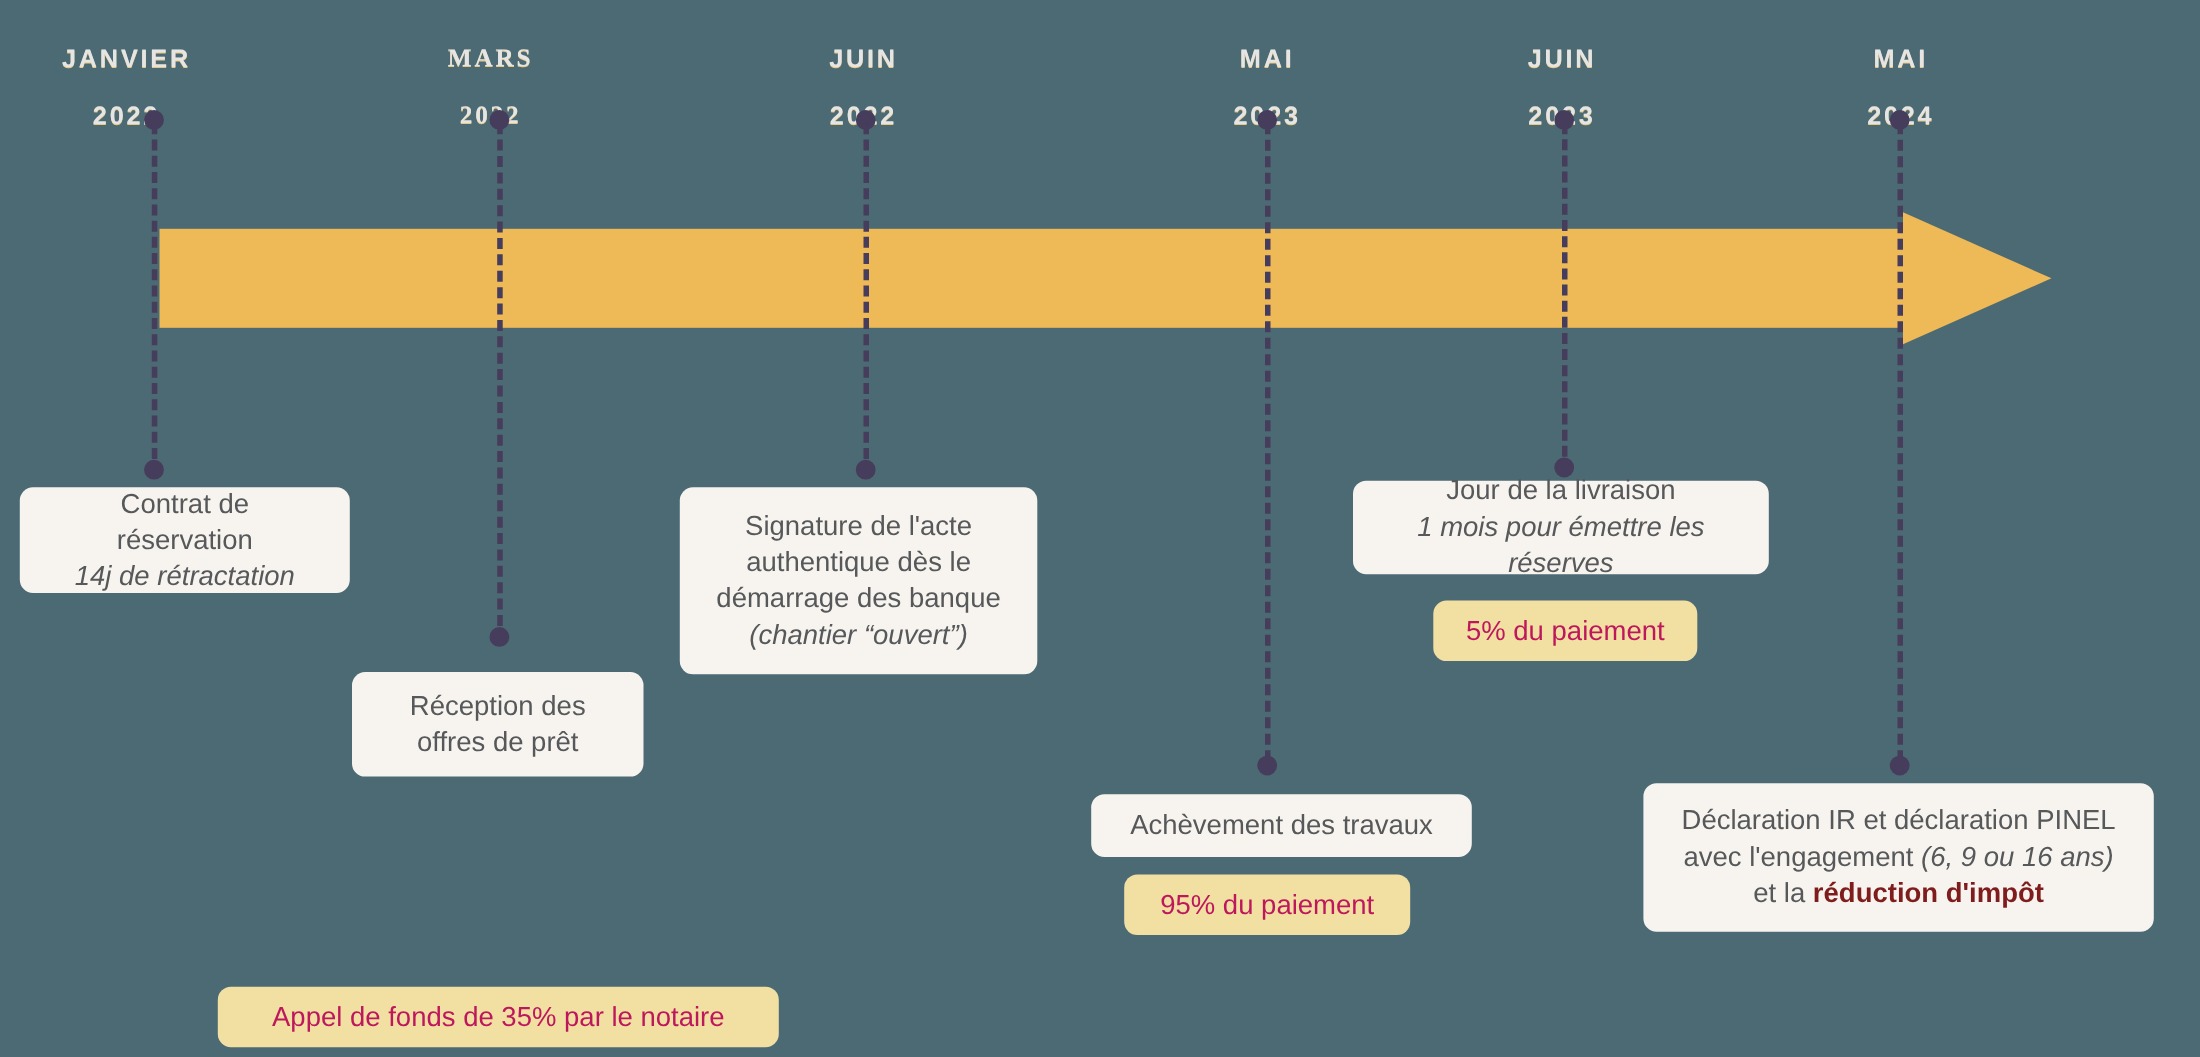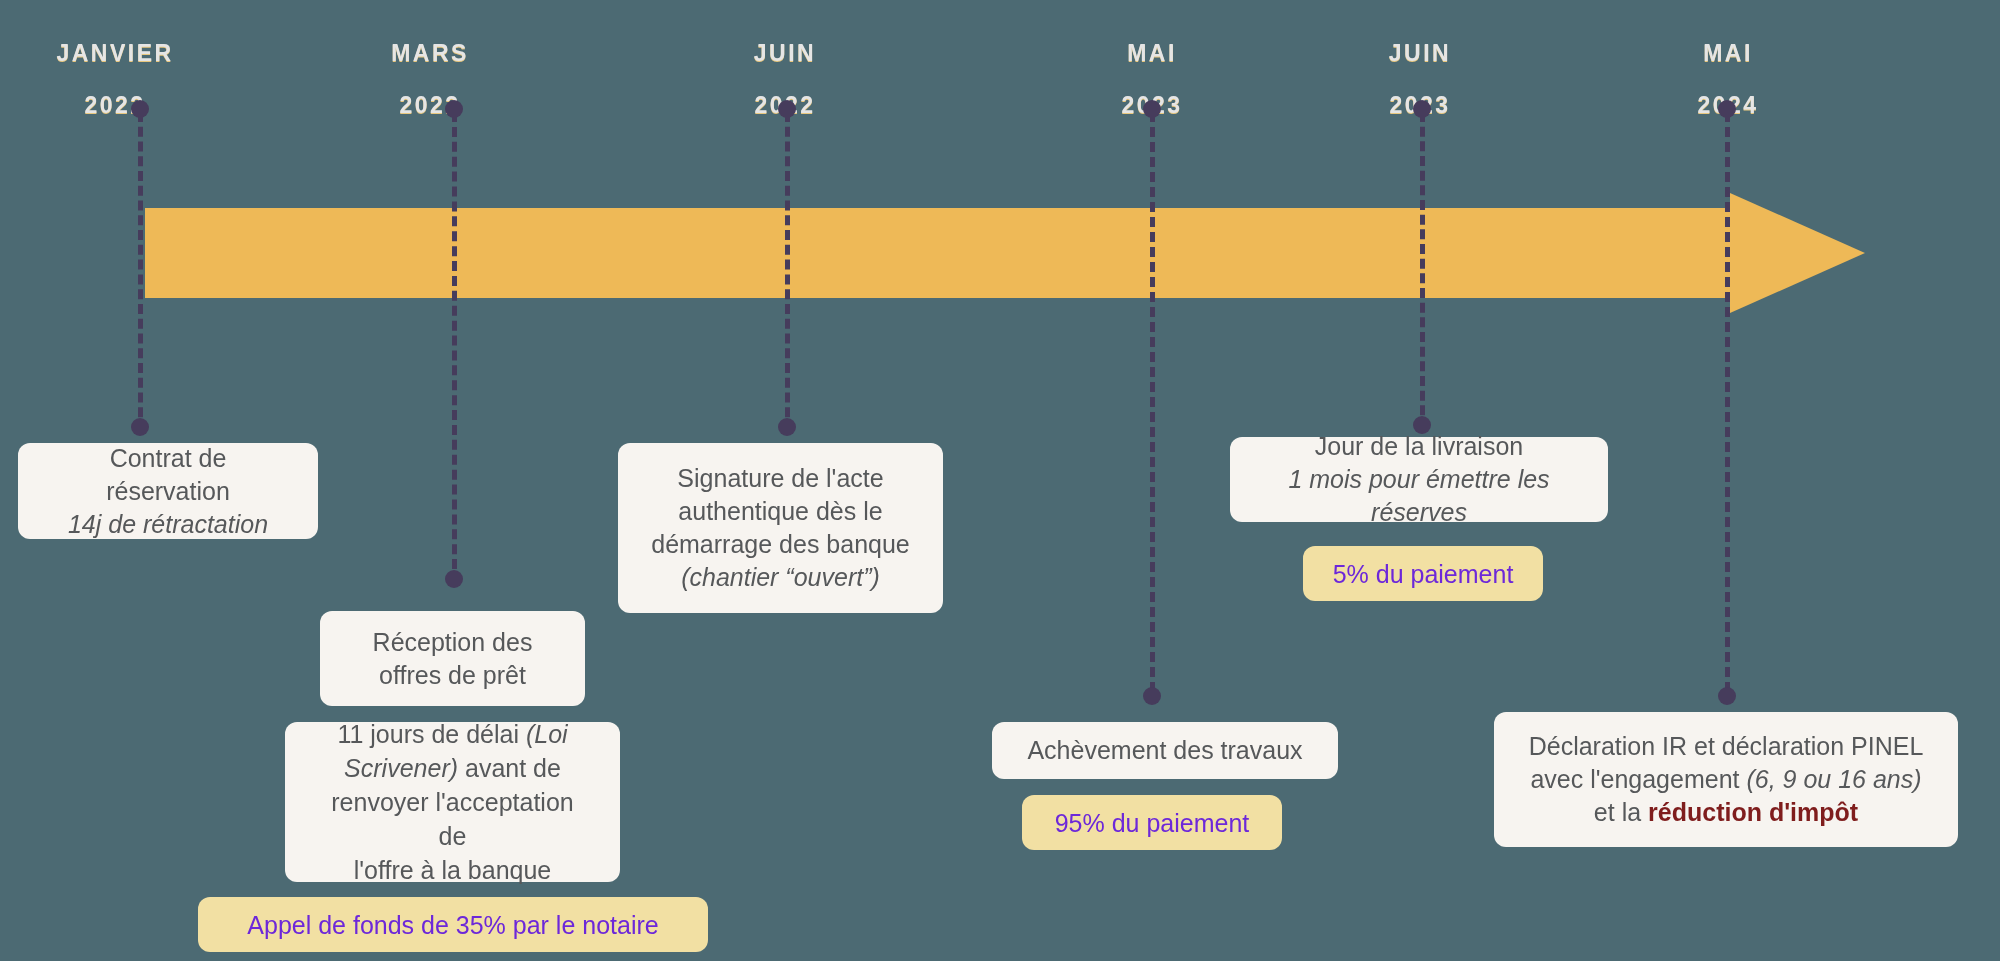--- a/index.html
+++ b/index.html
@@ -103,37 +103,37 @@
   
   .badge {
     position: absolute;
     background: #f2e0a3;
     border-radius: 12px;
     box-sizing: border-box;
     display: flex;
     align-items: center;
     justify-content: center;
     text-align: center;
-    color: #6d28d9;
+    color: #be185d;
     font-size: 25px;
     line-height: 32px;
     padding: 10px 18px;
   }
 </style>
 </head>
 <body>
 
 <div id="timeline-canvas">
 
   <div class="date-label" style="left:0px; top:14px; width:230px;">
     <span class="d-month">JANVIER</span>
     <span class="d-year">2022</span>
   </div>
 
-  <div class="date-label" style="left:340px; top:14px; width:180px;">
+  <div class="date-label" style="left:356px; top:14px; width:180px;font-family:Liberation Serif, serif;">
     <span class="d-month">MARS</span>
     <span class="d-year">2022</span>
   </div>
 
   <div class="date-label" style="left:695px; top:14px; width:180px;">
     <span class="d-month">JUIN</span>
     <span class="d-year">2022</span>
   </div>
 
   <div class="date-label" style="left:1062px; top:14px; width:180px;">
@@ -167,26 +167,20 @@
 
   <div class="node-dot" style="left:445px; top:100px;"></div>
   <div class="connector" style="left:452px; top:112px; height:472px;"></div>
   <div class="node-dot" style="left:445px; top:570px;"></div>
 
   <div class="card" style="left:320px; top:611px; width:265px; height:95px;">
     <span class="card-line">Réception des</span>
     <span class="card-line">offres de prêt</span>
   </div>
 
-  <div class="card" style="left:285px; top:722px; width:335px; height:160px; line-height:34px;">
-    <span class="card-line"><span>11 jours de délai </span><em>(Loi</em></span>
-    <span class="card-line"><em>Scrivener)</em><span> avant de</span></span>
-    <span class="card-line">renvoyer l'acceptation de</span>
-    <span class="card-line">l'offre à la banque</span>
-  </div>
 
   <div class="badge" style="left:198px; top:897px; width:510px; height:55px;">
     <span>Appel de fonds de 35% par le notaire</span>
   </div>
 
   <div class="node-dot" style="left:778px; top:100px;"></div>
   <div class="connector" style="left:785px; top:112px; height:320px;"></div>
   <div class="node-dot" style="left:778px; top:418px;"></div>
 
   <div class="card" style="left:618px; top:443px; width:325px; height:170px;">

